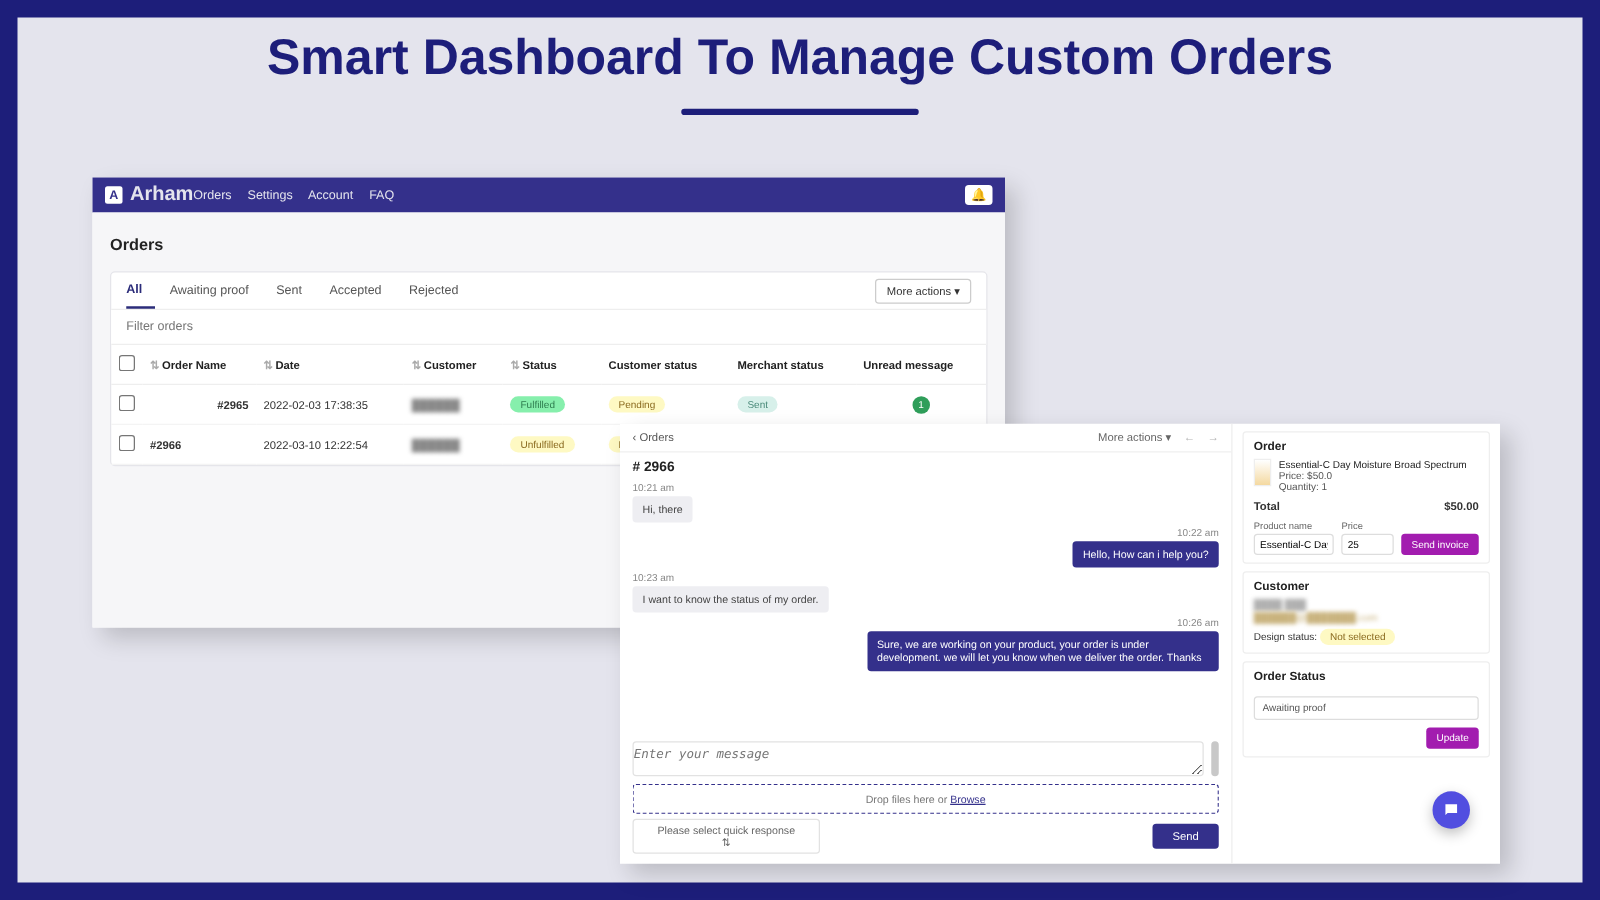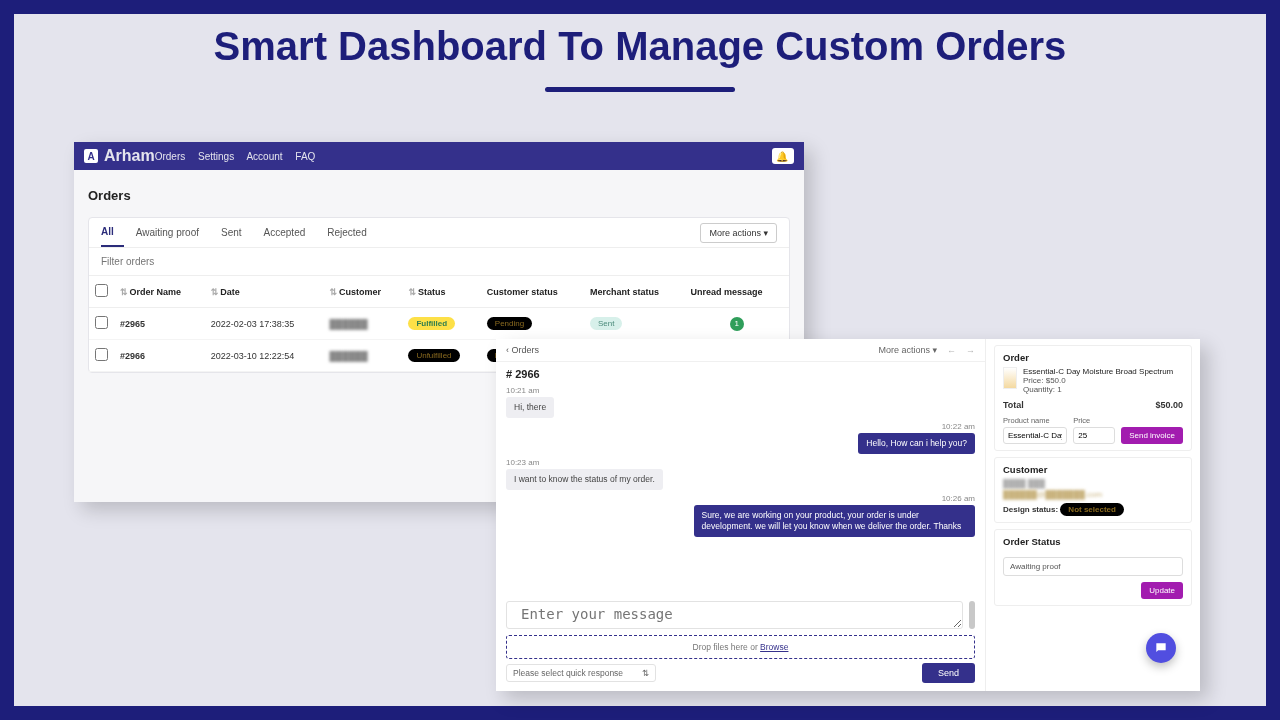--- a/index.html
+++ b/index.html
@@ -22,49 +22,49 @@
   .ap-tab { padding:8px 10px 8px 0; margin-right:12px; color:#555; cursor:pointer; }
   .ap-tab.active { color:#2b2c7a; border-bottom:2px solid #2b2c7a; font-weight:700; }
   .ap-more { margin-left:auto; border:1px solid #ccc; border-radius:3px; padding:4px 8px; font-size:9px; color:#333; cursor:pointer; }
   .ap-filter { border:none; border-bottom:1px solid #eee; width:100%; padding:8px 12px; font-size:10px; outline:none; color:#666; }
   .ap-table { width:100%; border-collapse:collapse; font-size:9px; color:#333; }
   .ap-table th { text-align:left; padding:8px 6px; font-weight:600; color:#222; border-bottom:1px solid #eee; }
   .ap-table td { padding:8px 6px; border-bottom:1px solid #f4f4f4; }
   .ap-chk { width:18px; text-align:center; }
   .sort-icon { color:#aaa; margin-right:2px; font-size:9px; }
   .pill { display:inline-block; padding:2px 8px; border-radius:9px; font-size:8px; }
-  .pill.green { background:#fde047; color:#2e7d4f;font-weight:bold; }
+  .pill.green { background:#86efac; color:#2e7d4f; }
   .pill.teal  { background:#d7f0ea; color:#4a8a7a; }
-  .pill.amber { background:#000000; color:#8a6a1f; }
+  .pill.amber { background:#fef9c3; color:#8a6a1f; }
   .badge-count { display:inline-block; width:14px; height:14px; border-radius:50%; background:#2f9e5a; color:#fff; font-size:8px; line-height:14px; text-align:center; }
   .blurred { filter: blur(1.8px); color:#888; }
 
   
   .chat-panel { position:absolute; left:482px; top:325px; width:704px; height:352px; background:#fff; box-shadow:8px 8px 18px rgba(0,0,0,0.18); display:flex; font-size:9px; color:#333; }
   .cp-left { flex:1; display:flex; flex-direction:column; border-right:1px solid #eee; }
   .cp-head { display:flex; align-items:center; padding:6px 10px; border-bottom:1px solid #f0f0f0; }
   .cp-back { color:#555; margin-right:4px; cursor:pointer; }
   .cp-head-right { margin-left:auto; display:flex; align-items:center; gap:10px; color:#666; }
   .cp-head-right .arrow { color:#b4b4b4; cursor:pointer; }
   .cp-order-ref { padding:6px 10px 2px; font-weight:600; color:#222; font-size:11px; }
   .cp-thread { padding:0 10px; flex:1; overflow:hidden; }
   .ts { color:#888; font-size:8px; margin:4px 0 2px; }
   .ts.right { text-align:right; }
   .bubble { padding:5px 8px; border-radius:3px; max-width:60%; font-size:8.5px; line-height:1.3; }
   .bubble.in { background:#eeeef2; color:#444; }
   .bubble.out { background:#34308b; color:#fff; margin-left:auto; }
   .row-msg { display:flex; margin-bottom:3px; }
   .row-msg.out { justify-content:flex-end;align-items:flex-end; }
   .cp-input-wrap { padding:6px 10px 4px; display:flex; gap:6px; }
-  .cp-input { flex:1; border:1px solid #e2e2e2; border-radius:3px; padding:4px 14px; font-size:14px; color:#666; height:28px; }
+  .cp-input { flex:1; border:1px solid #e2e2e2; border-radius:3px; padding:4px 0; font-size:10px; color:#666; height:28px;font-style:italic; }
   .cp-scrollhint { width:6px; background:#c8c8c8; border-radius:3px; height:28px; }
   .cp-drop { margin:2px 10px 4px; border:1.5px dashed #34308b; border-radius:3px; text-align:center; padding:6px 0; color:#777; font-size:8.5px; }
   .cp-drop a { color:#34308b; text-decoration:underline; cursor:pointer; }
   .cp-bottom { display:flex; align-items:center; gap:120px; padding:0 10px 8px; }
-  .cp-select { border:1px solid #e2e2e2; border-radius:3px; padding:3px 6px; font-size:8.5px; color:#666; width:150px; display:flex; justify-content:space-between; align-items:center; cursor:pointer; }
+  .cp-select { border:1px solid #e2e2e2; border-radius:3px; padding:3px 6px; font-size:8.5px; color:#666; width:150px; display:flex; justify-content:center; align-items:center; cursor:pointer;flex-direction:column; }
   .cp-send { margin-left:auto; background:#34308b; color:#fff; border:none; border-radius:3px; padding:5px 16px; font-size:9px; cursor:pointer; }
 
   .cp-right { width:214px; padding:6px 8px; display:flex; flex-direction:column; gap:6px; }
   .card { border:1px solid #eee; border-radius:3px; padding:6px 8px; }
   .card h4 { font-size:9.5px; font-weight:600; margin-bottom:4px; color:#222; }
   .prod-row { display:flex; gap:6px; align-items:flex-start; font-size:8px; color:#555; }
   .prod-img { width:14px; height:22px; background:linear-gradient(#fff,#f4d9a0); border:1px solid #eee; }
   .total-row { display:flex; justify-content:space-between; font-weight:600; margin-top:6px; font-size:9px; }
   .field-row { display:flex; gap:6px; margin-top:6px; align-items:flex-end; }
   .mini-field { flex:1; }
@@ -121,21 +121,21 @@
               <th><span class="sort-icon">⇅</span><span>Customer</span></th>
               <th><span class="sort-icon">⇅</span><span>Status</span></th>
               <th><span>Customer status</span></th>
               <th><span>Merchant status</span></th>
               <th><span>Unread message</span></th>
             </tr>
           </thead>
           <tbody id="orders-tbody">
               <tr>
                 <td class="ap-chk"><input type="checkbox" style=""></td>
-                <td style="font-weight:600;">#2965</td>
+                <td style="font-weight:600;text-align:right;">#2965</td>
                 <td>2022-02-03 17:38:35</td>
                 <td><span class="blurred">██████</span></td>
                 <td><span class="pill green">Fulfilled</span></td>
                 <td><span class="pill amber">Pending</span></td>
                 <td><span class="pill teal">Sent</span></td>
                 <td style="text-align:center;"><span class="badge-count">1</span></td>
               </tr>
               <tr>
                 <td class="ap-chk"><input type="checkbox" style=""></td>
                 <td style="font-weight:600;">#2966</td>
@@ -222,21 +222,21 @@
             <input value="25" style="">
           </div>
           <button class="btn-purple">Send invoice</button>
         </div>
       </div>
 
       <div class="card">
         <h4>Customer</h4>
         <div class="cust-line blurred">████ ███</div>
         <div class="cust-line blurred" style="color:#c9b37e;">██████@███████.com</div>
-        <div style="margin-top:4px; font-size:8px;font-weight:bold;">
+        <div style="margin-top:4px; font-size:8px;">
           <span>Design status:</span>
           <span class="pill amber">Not selected</span>
         </div>
       </div>
 
       <div class="card" style="display:flex; flex-direction:column;">
         <h4>Order Status</h4>
         <div style="height:6px;"></div>
         <input class="status-select" value="Awaiting proof" style="">
         <button class="btn-purple btn-update">Update</button>

